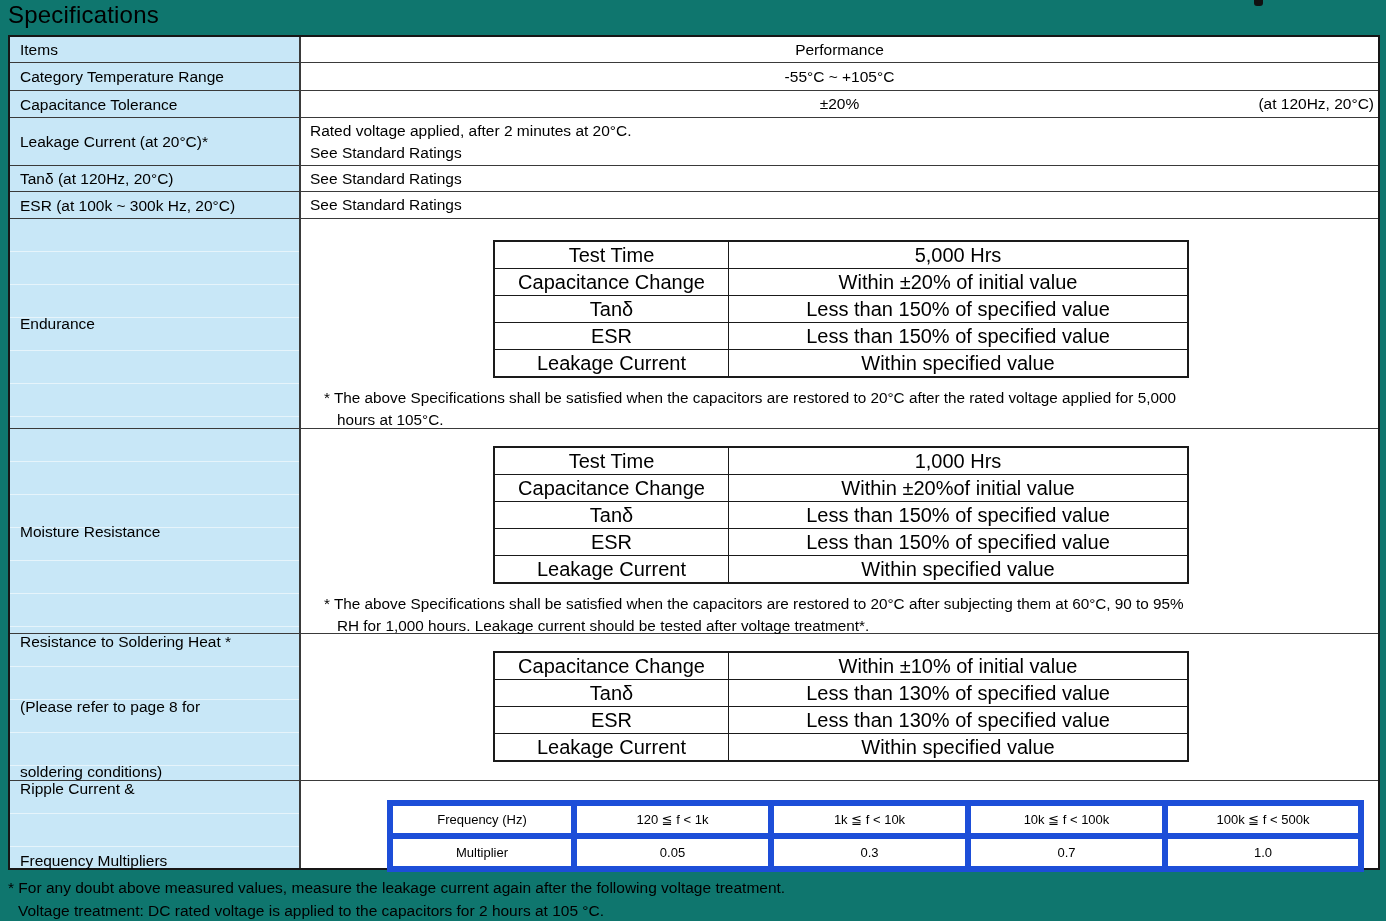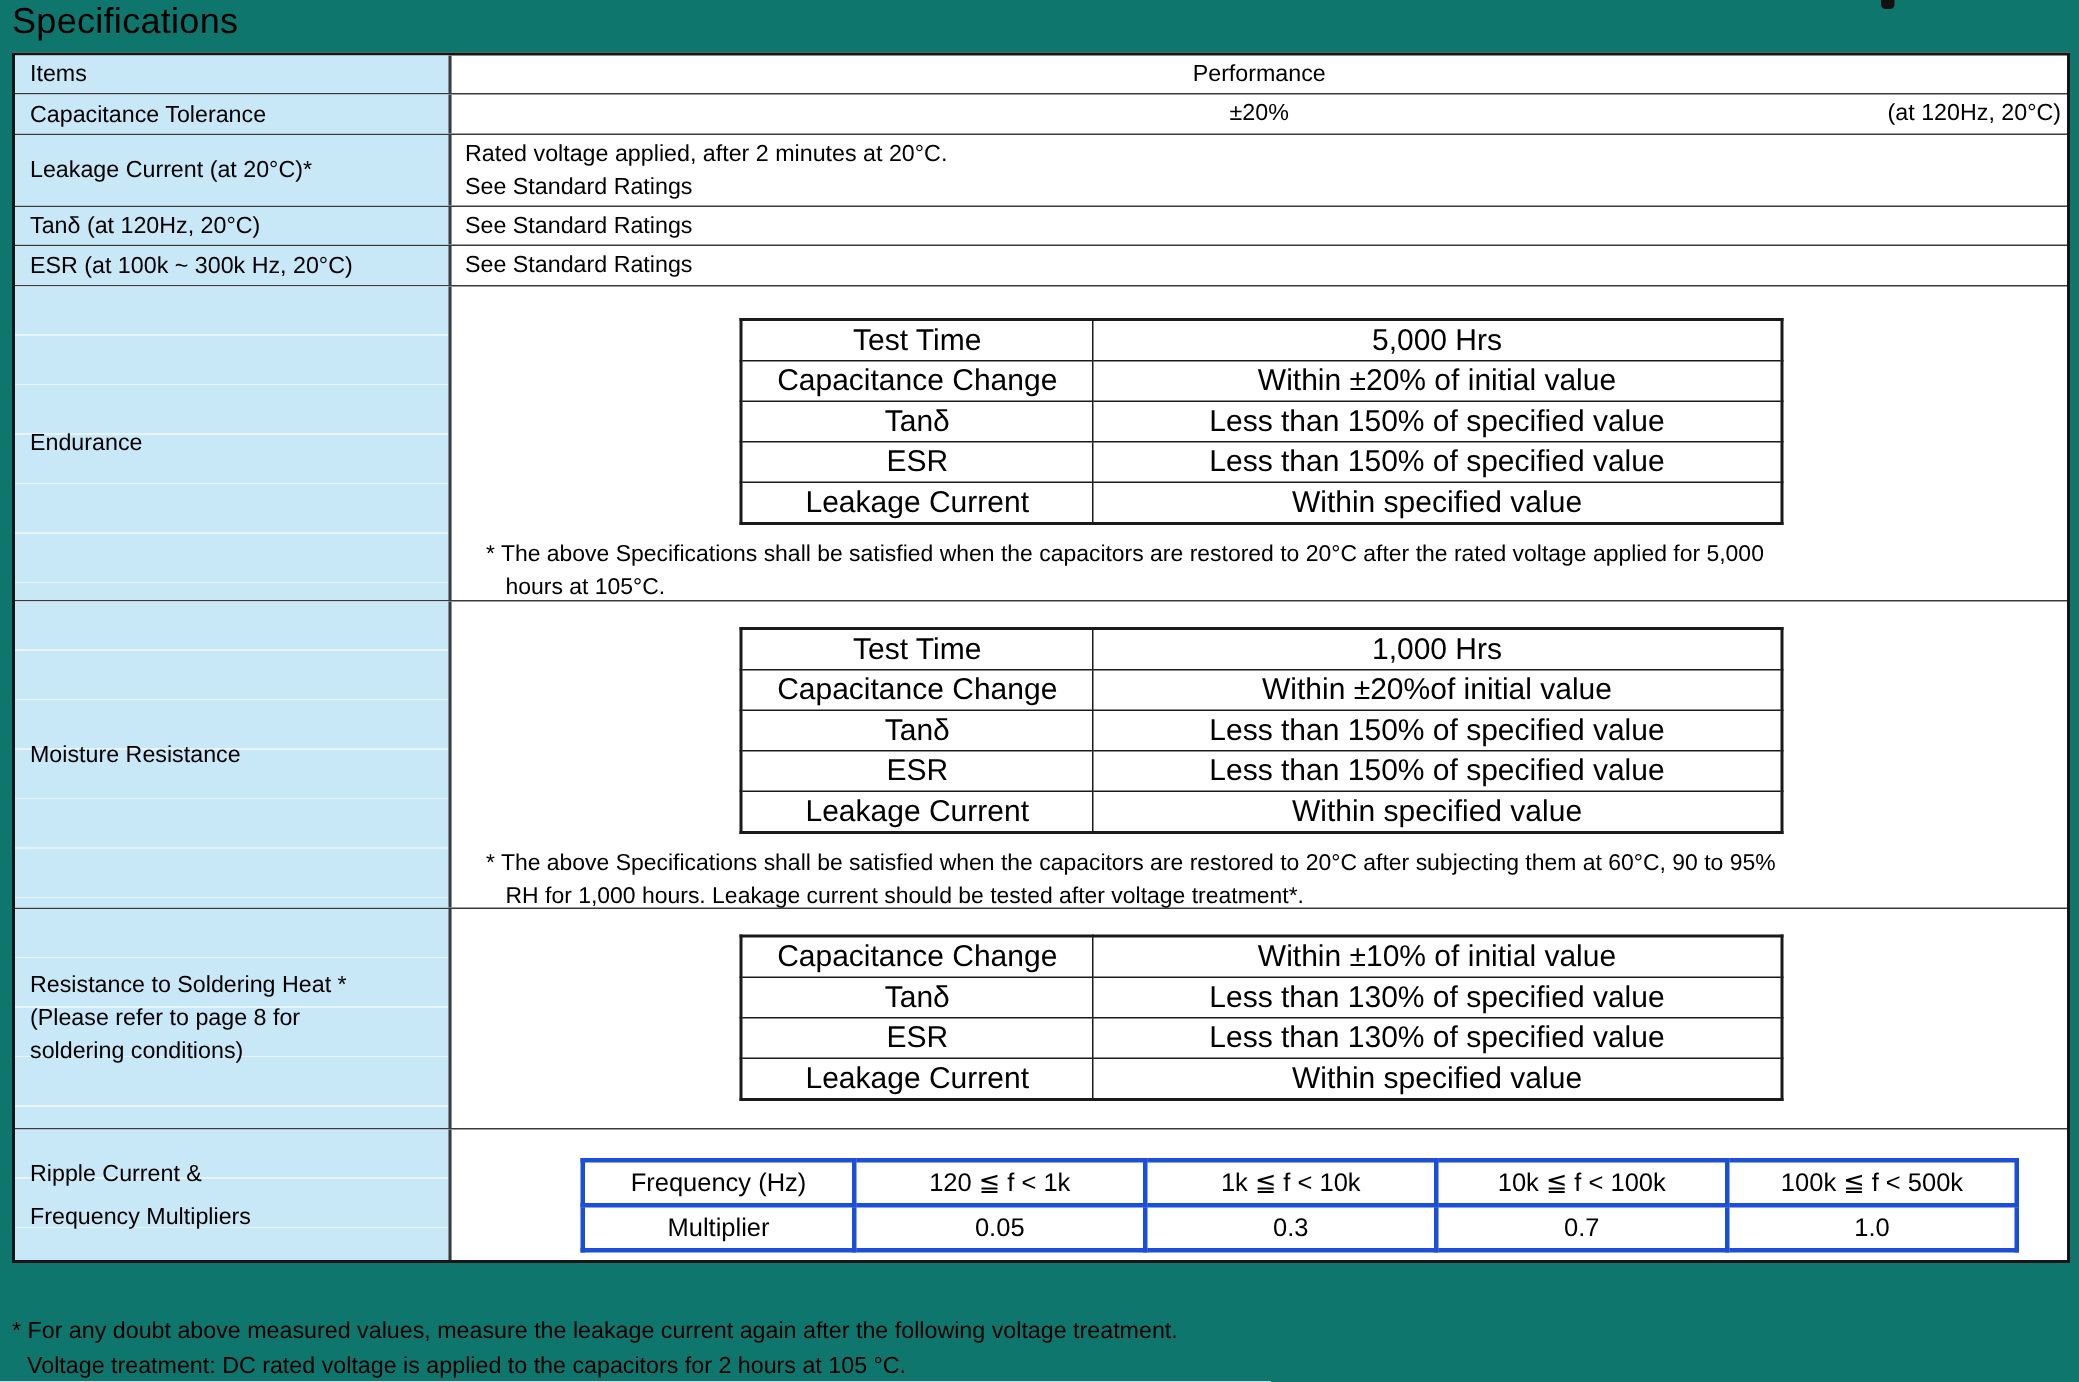--- a/index.html
+++ b/index.html
@@ -20,35 +20,35 @@
     border-right:2px solid #3a3a3a;
     padding-left:10px;box-sizing:content-box;
     display:flex;align-items:center;
     font-size:15.5px;line-height:21px;
   }
   .lcell.striped{
     background-image:repeating-linear-gradient(to bottom,
       rgba(255,255,255,0) 0px, rgba(255,255,255,0) 32px,
       rgba(255,255,255,.55) 32px, rgba(255,255,255,.55) 33px);
   }
-  .lcell.multi{flex-direction:column;justify-content:center;align-items:flex-start;}
+  .lcell.multi{flex-direction:column;justify-content:center;align-items:flex-start;gap:43px;}
   .rcell{flex:1;font-size:15.5px;position:relative;min-width:0;}
 
   .center-val{display:flex;align-items:center;justify-content:center;height:100%;}
   .right-val{position:absolute;right:4px;top:0;height:100%;display:flex;align-items:center;}
   .left-val{display:flex;align-items:center;height:100%;padding-left:9px;}
   .two-line{padding:2px 0 0 9px;line-height:22px;}
 
   table.itable{border-collapse:collapse;border:2px solid #1a1a1a;margin-left:192px;table-layout:fixed;}
   table.itable td{border:1px solid #1a1a1a;height:26px;text-align:center;font-size:20px;padding:0 4px;overflow:hidden;white-space:nowrap;}
   td.c1{width:225px;}
   td.c2{width:450px;}
 
   table.rtable{border-collapse:collapse;border:2px solid #1a1a1a;margin-left:86px;table-layout:fixed;}
-  table.rtable td{border:3px solid #1d4ed8;height:27px;text-align:center;font-size:17px;padding:0 4px;white-space:nowrap;}
+  table.rtable td{border:6px solid #1d4ed8;height:27px;text-align:center;font-size:13px;padding:0 4px;white-space:nowrap;}
   td.f0{width:170px;}
   td.f1{width:183px;}
   td.f2{width:183px;}
   td.f3{width:183px;}
   td.f4{width:182px;}
 
   .note{margin:9px 8px 0 23px;font-size:15.3px;line-height:22px;}
   .note .l2{padding-left:13px;}
 
   .pt21{padding-top:21px;}
@@ -71,20 +71,26 @@
 
   <div class="spec">
 
     <div class="row" style="height:25px">
       <div class="lcell">Items</div>
       <div class="rcell">
         <div class="center-val">Performance</div>
       </div>
     </div>
 
+    <div class="row" style="height:27px">
+      <div class="lcell">Category Temperature Range</div>
+      <div class="rcell">
+        <div class="center-val">-55°C ~ +105°C</div>
+      </div>
+    </div>
 
     <div class="row" style="height:26px">
       <div class="lcell">Capacitance Tolerance</div>
       <div class="rcell">
         <div class="center-val">±20%</div>
         <div class="right-val">(at 120Hz, 20°C)</div>
       </div>
     </div>
 
     <div class="row" style="height:47px">

